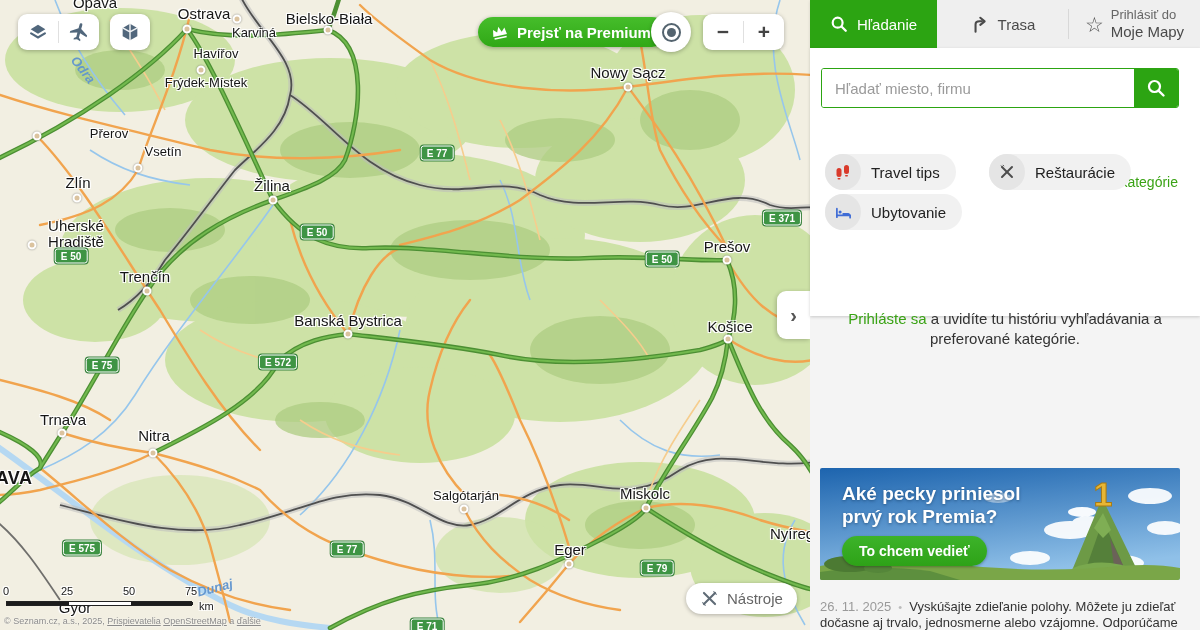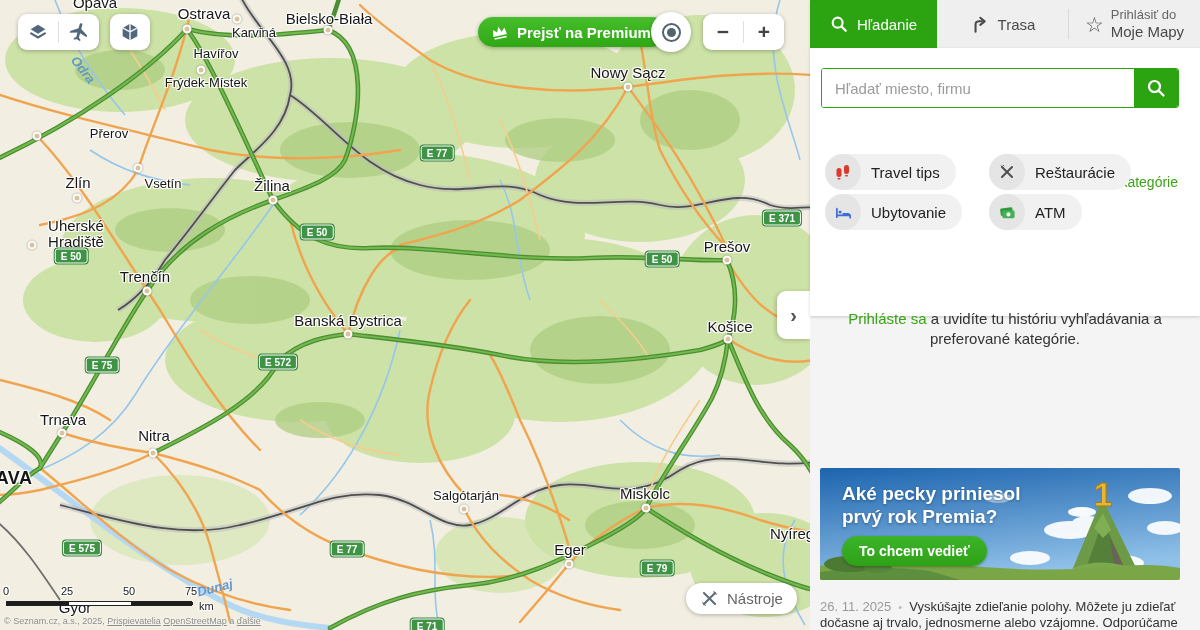--- a/index.html
+++ b/index.html
@@ -242,21 +242,21 @@
         <div class="dot" style="left: 464px; top: 509px;"></div>
         <div class="dot" style="left: 646px; top: 508px;"></div>
         <div class="dot" style="left: 569px; top: 564px;"></div>
         <div class="map-label s-lg" style="left: 95px; top: 3px;">Opava</div>
         <div class="map-label s-lg" style="left: 189px; top: 14px; margin-left: 15px;">Ostrava</div>
         <div class="map-label s-sm" style="left: 254px; top: 33px;">Karviná</div>
         <div class="map-label s-lg" style="left: 329px; top: 19px;">Bielsko-Biała</div>
         <div class="map-label s-sm" style="left: 216px; top: 54px;">Havířov</div>
         <div class="map-label s-sm" style="left: 206px; top: 83px;">Frýdek-Místek</div>
         <div class="map-label s-sm" style="left: 65px; top: 134px; margin-left: 44px;">Přerov</div>
-        <div class="map-label s-sm" style="left: 163px; top: 184px;">Vsetín</div>
+        <div class="map-label s-sm" style="left: 163px; top: 152px;">Vsetín</div>
         <div class="map-label s-lg" style="left: 78px; top: 183px;">Zlín</div>
         <div class="map-label s-lg" style="left: 272px; top: 186px;">Žilina</div>
         <div class="map-label s-lg" style="left: 76px; top: 234px;">Uherské
 Hradiště</div>
         <div class="map-label s-lg" style="left: 145px; top: 277px;">Trenčín</div>
         <div class="map-label s-lg" style="left: 628px; top: 73px;">Nowy Sącz</div>
         <div class="map-label s-lg" style="left: 727px; top: 247px;">Prešov</div>
         <div class="map-label s-lg" style="left: 348px; top: 321px;">Banská Bystrica</div>
         <div class="map-label s-lg" style="left: 730px; top: 327px;">Košice</div>
         <div class="map-label s-lg" style="left: 63px; top: 420px;">Trnava</div>
@@ -426,30 +426,20 @@
         <span class="circ">
           <svg width="17" height="17" viewBox="0 0 18 18">
             <path d="M2 14 V5" stroke="#3f6cd6" stroke-width="1.8" stroke-linecap="round"></path>
             <circle cx="5.4" cy="8.4" r="1.6" fill="#3f6cd6"></circle>
             <path d="M8 9.5 H14 Q16 9.5 16 11.5 V12 H8 Z" fill="#3f6cd6"></path>
             <path d="M2 12 H16 V14.5" stroke="#3f6cd6" stroke-width="1.8" fill="none" stroke-linecap="round"></path>
           </svg>
         </span>
         <span class="lbl">Ubytovanie</span>
       </div>
-      <div class="pill" style="left:179px;top:146px;">
-        <span class="circ">
-          <svg width="17" height="17" viewBox="0 0 18 18">
-            <rect x="1.5" y="4" width="13" height="8" rx="1.5" fill="#2f9a3e" transform="rotate(-8 8 8)"></rect>
-            <rect x="3.5" y="7" width="13" height="8" rx="1.5" fill="#46b054"></rect>
-            <circle cx="10" cy="11" r="2.2" fill="#fff" opacity=".9"></circle>
-          </svg>
-        </span>
-        <span class="lbl">ATM</span>
-      </div>
 
       <div class="signin"><span class="link">Prihláste sa</span><span> a uvidíte tu históriu vyhľadávania a preferované kategórie.</span></div>
     </div>
 
     <div class="banner">
       <svg width="360" height="112" viewBox="0 0 360 112">
         <defs>
           <linearGradient id="sky" x1="0" y1="0" x2="0.3" y2="1">
             <stop offset="0" stop-color="#1d64ae"></stop>
               <stop offset="1" stop-color="#8fc0e8"></stop>

